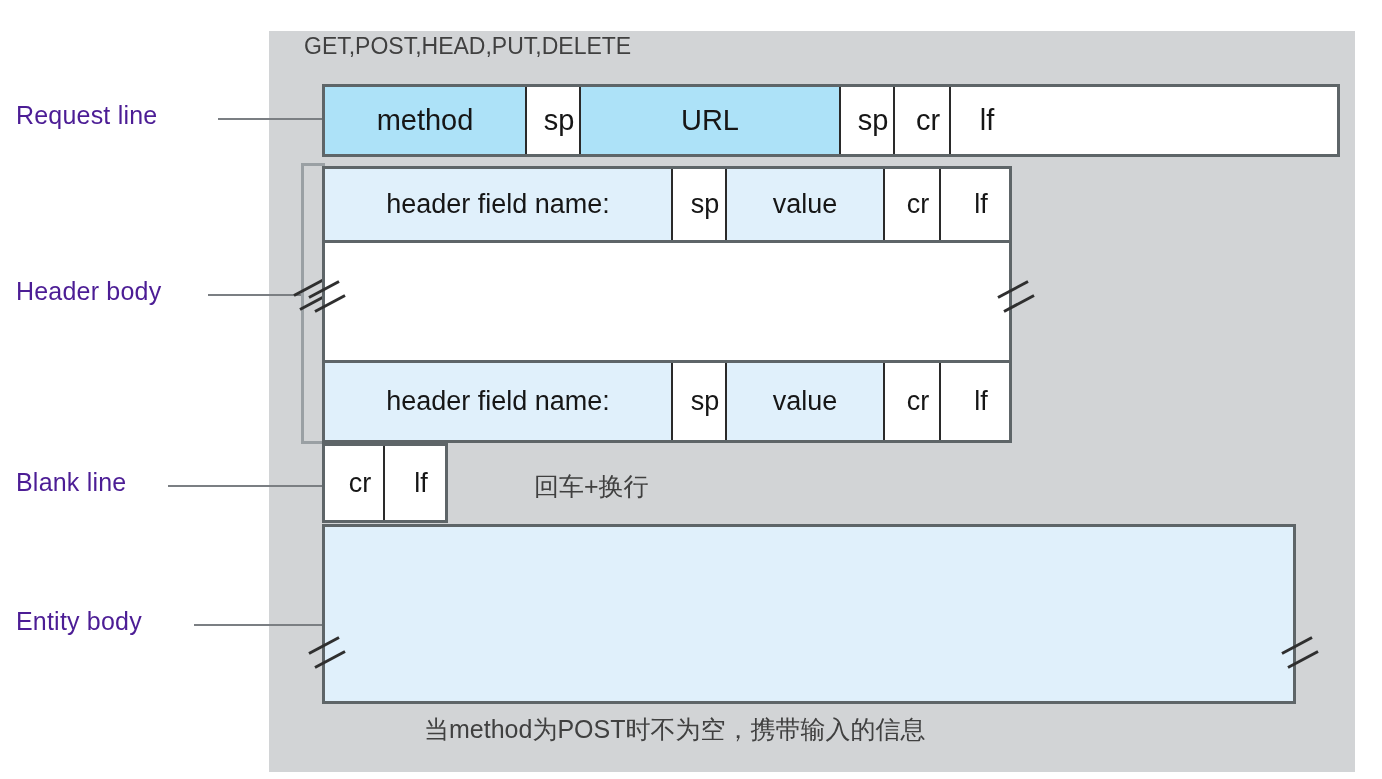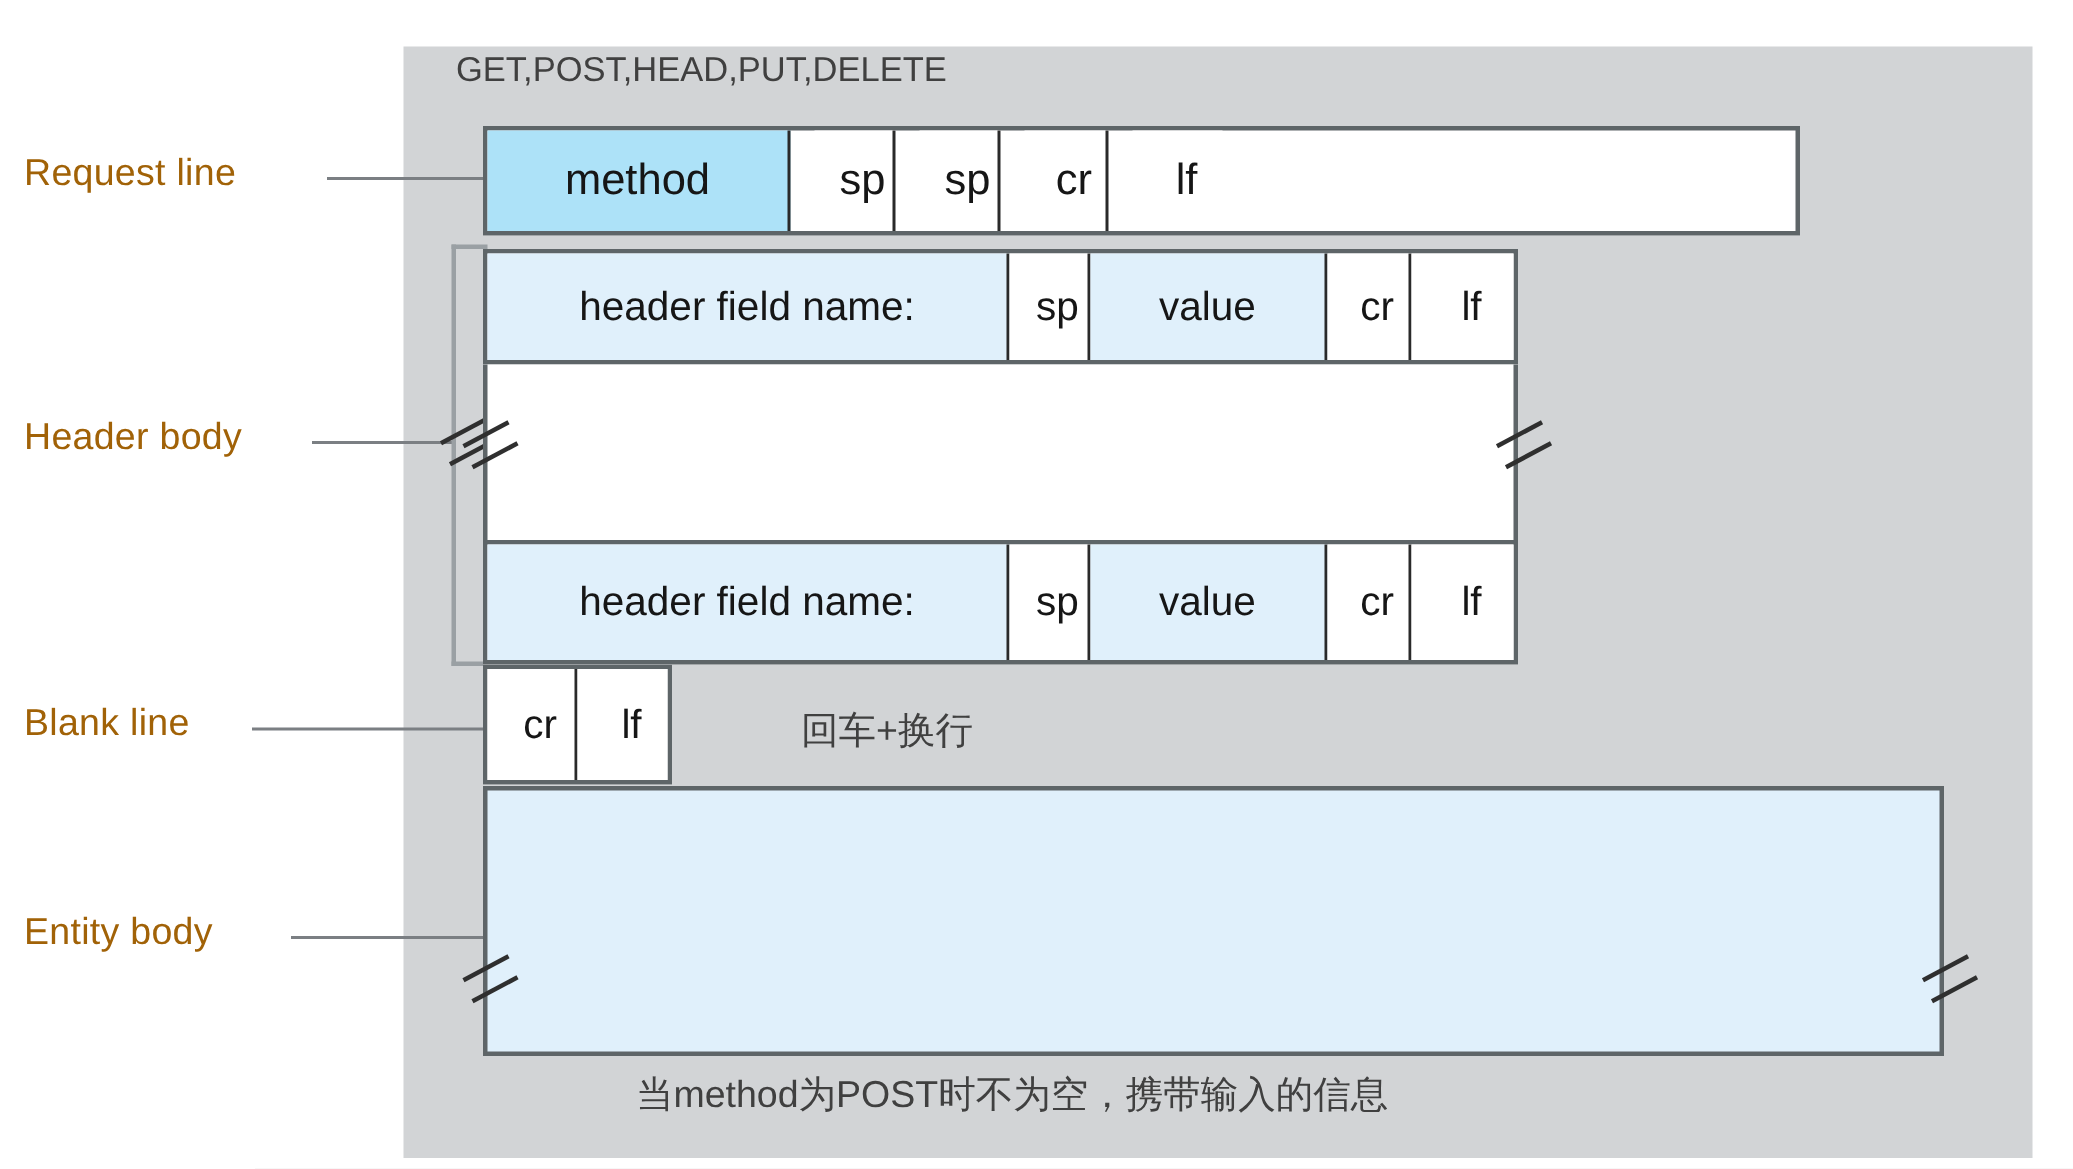--- a/index.html
+++ b/index.html
@@ -25,21 +25,21 @@
     top: 31px;
     width: 1086px;
     height: 741px;
     background: #d2d4d6;
   }
 
   
   .side-label {
     position: absolute;
     font-size: 25px;
-    color: #a16207;
+    color: #4c1d95;
     font-family: "Liberation Sans", sans-serif;
     white-space: nowrap;
     letter-spacing: 0.2px;
   }
   .leader {
     position: absolute;
     height: 0;
     border-top: 2px solid #7b7f83;
   }
 
@@ -130,23 +130,24 @@
 
 <div id="canvas">
 
   <div class="gray-panel"></div>
 
   <div class="annot" style="left:304px; top:33px;">GET,POST,HEAD,PUT,DELETE</div>
 
   <div class="side-label" style="left:16px; top:101px;">Request line</div>
   <div class="leader" style="left:218px; top:118px; width:105px;"></div>
 
-  <div class="row" id="request-line" style="left:322px; top:84px; width:878px; height:73px;gap:16px;">
+  <div class="row" id="request-line" style="left:322px; top:84px; width:1018px; height:73px;">
     <div class="cell blue" style="width:202px;">method</div>
     <div class="cell white" style="width:54px;">sp</div>
+    <div class="cell blue" style="width:260px;">URL</div>
     <div class="cell white" style="width:54px;">sp</div>
     <div class="cell white" style="width:56px;">cr</div>
     <div class="cell white" style="width:60px;">lf</div>
   </div>
 
   <div class="side-label" style="left:16px; top:277px;">Header body</div>
   <div class="leader" style="left:208px; top:294px; width:95px;"></div>
 
   <div class="bracket" style="left:301px; top:163px; width:24px; height:281px;"></div>
   <div class="break-mark" style="left:288px; top:270px;">

